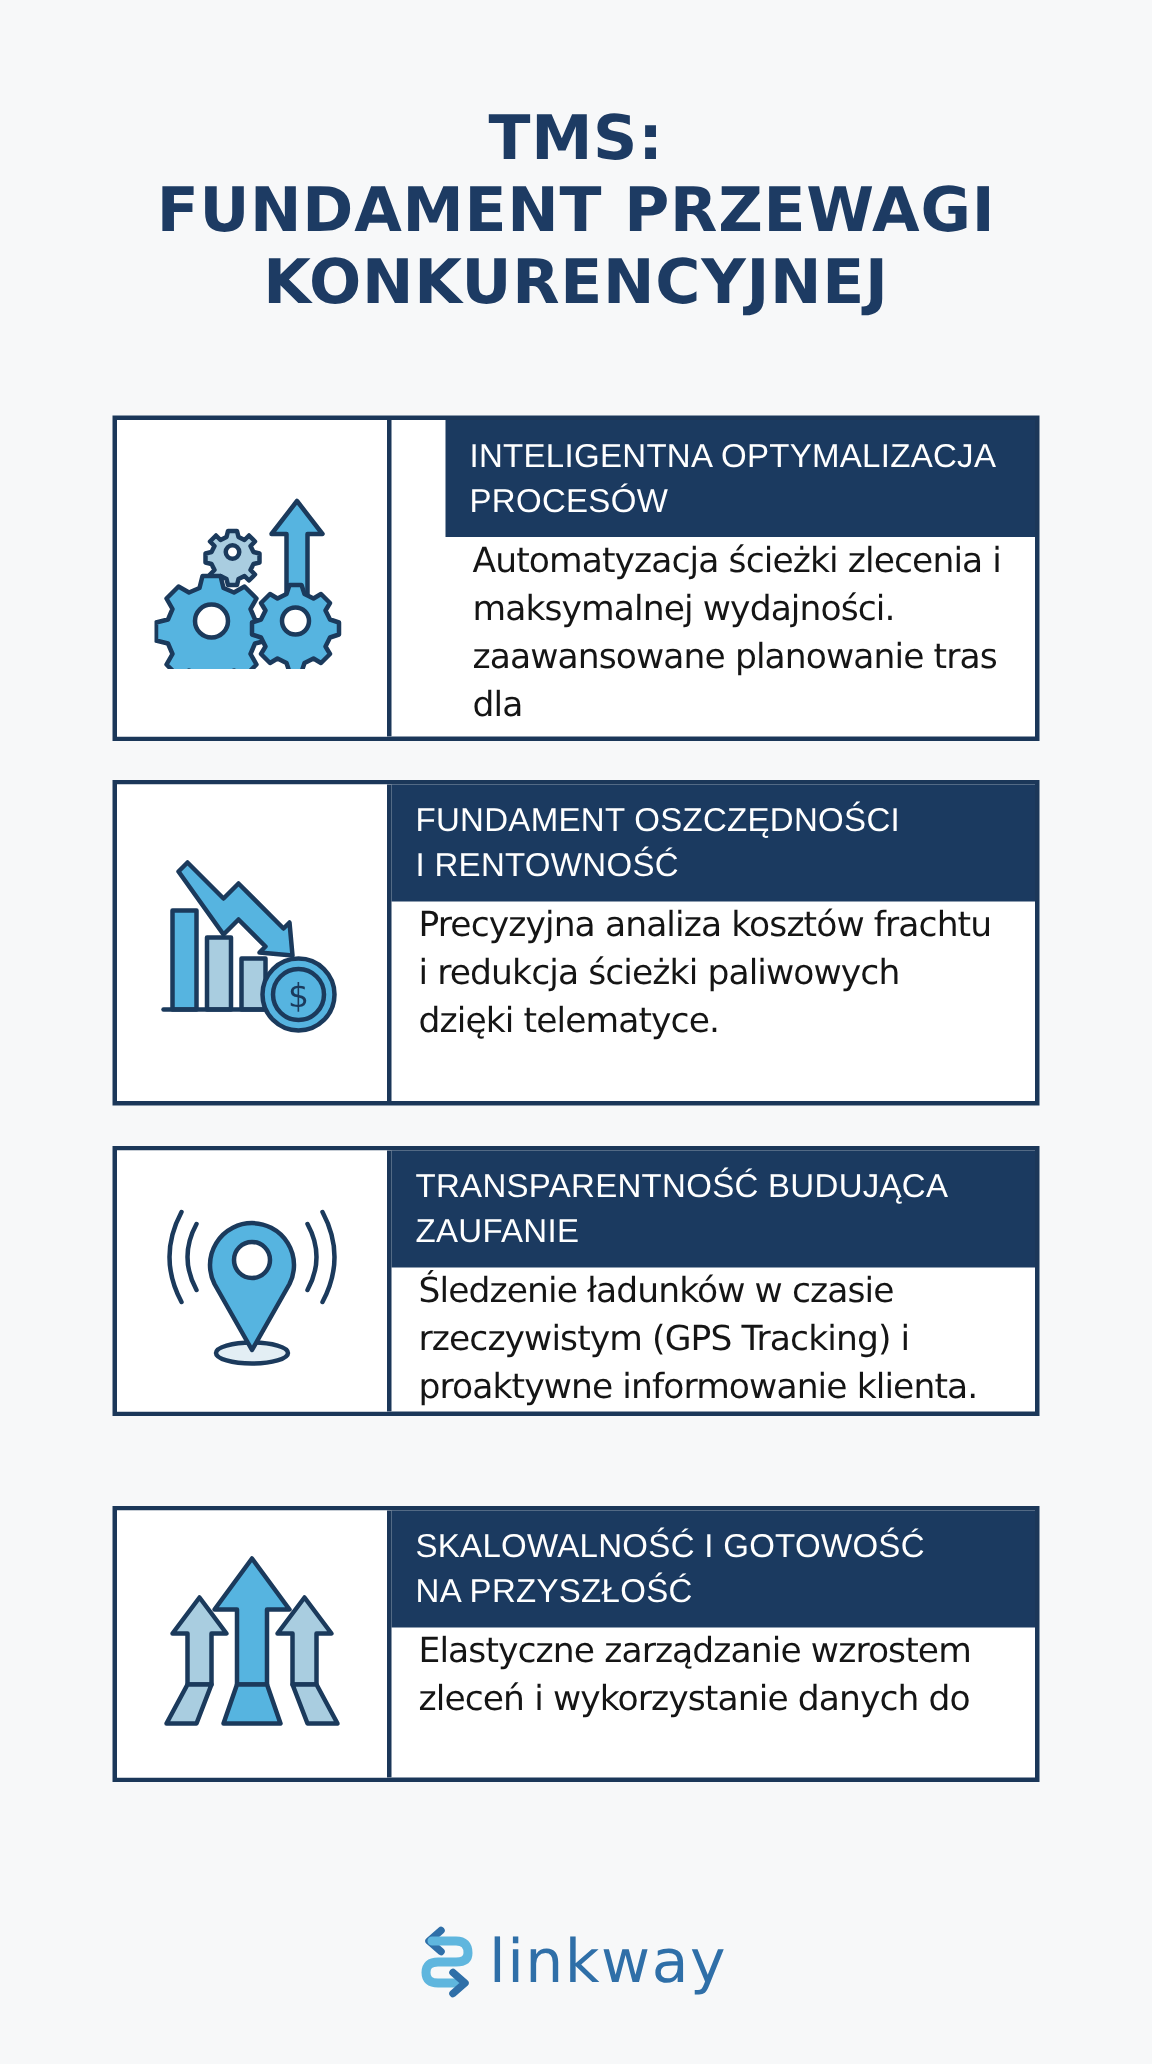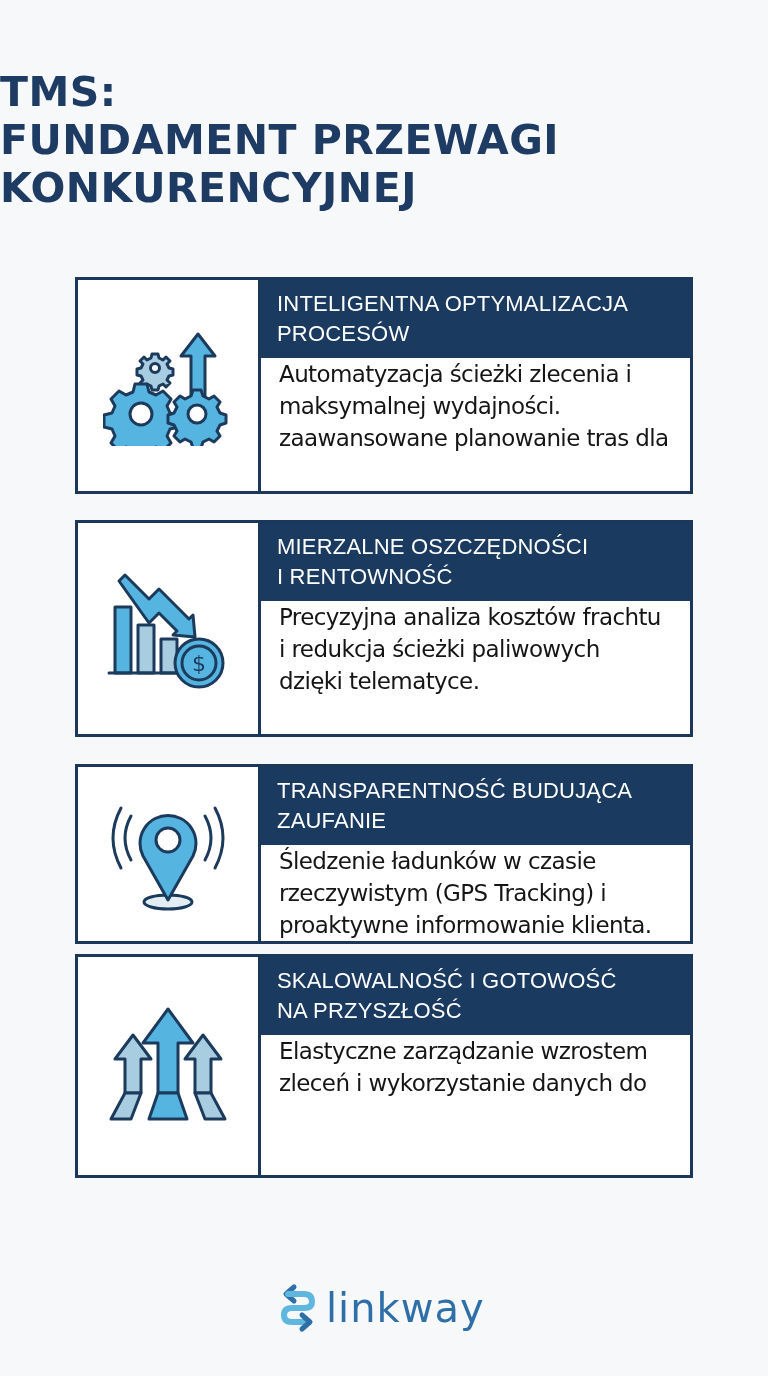--- a/index.html
+++ b/index.html
@@ -6,21 +6,21 @@
   html, body { width: 768px; height: 1376px; }
   body {
     background: #f7f8f9;
     font-family: "Liberation Sans", sans-serif;
     position: relative;
     overflow: hidden;
   }
   .title {
     position: absolute;
     left: 0; top: 68px; width: 768px;
-    text-align: left;
+    text-align: center;
     color: #1d3b63;
     font-family: "DejaVu Sans", sans-serif;
     font-weight: bold;
     font-size: 41px;
     line-height: 48px;
     letter-spacing: 0.5px;
   }
   .title span { display: block; }
   .card {
     position: absolute;
@@ -76,21 +76,21 @@
 </style>
 </head>
 <body>
 
 <h1 class="title">
   <span>TMS:</span>
   <span>FUNDAMENT PRZEWAGI</span>
   <span>KONKURENCYJNEJ</span>
 </h1>
 
-<div class="card" style="top:277px;height:217px;">
+<div class="card" style="top:277px;height:217px;gap:36px;">
   <div class="icon-cell">
     <svg width="130" height="120" viewBox="0 0 130 120">
       <g stroke="#1b3a5c" stroke-width="3" stroke-linejoin="round">
 
         <path d="M88 70 V30 H78 L95 8 L112 30 H102 V70 Z" fill="#56b4e0"></path>
 
         <g transform="translate(52,42)">
           <path fill="#a9cde0" d="M-3,-14 h6 l1,4 l4,2 l3,-3 l4,4 l-3,3 l2,4 l4,1 v6 l-4,1 l-2,4 l3,3 l-4,4 l-3,-3 l-4,2 l-1,4 h-6 l-1,-4 l-4,-2 l-3,3 l-4,-4 l3,-3 l-2,-4 l-4,-1 v-6 l4,-1 l2,-4 l-3,-3 l4,-4 l3,3 l4,-2 z"></path>
           <circle r="4.5" fill="#fff"></circle>
         </g>
@@ -132,21 +132,21 @@
         <line x1="6" y1="104" x2="82" y2="104" stroke-linecap="round"></line>
         <path fill="#56b4e0" d="M16 12 L22 6 L46 30 L56 20 L86 50 L90 46 L92 68 L70 66 L74 62 L56 44 L46 54 Z"></path>
         <circle cx="96" cy="94" r="24" fill="#56b4e0"></circle>
         <circle cx="96" cy="94" r="17" fill="#56b4e0"></circle>
       </g>
       <text x="96" y="102" text-anchor="middle" font-family="DejaVu Sans, sans-serif" font-size="22" fill="#1b3a5c">$</text>
     </svg>
   </div>
   <div class="content">
     <div class="head">
-      <span>MIERZALNE OSZCZĘDNOŚCI</span>
+      <span>FUNDAMENT OSZCZĘDNOŚCI</span>
       <span>I RENTOWNOŚĆ</span>
     </div>
     <div class="body">
       <div>
         <span>Precyzyjna analiza kosztów frachtu</span>
         <span>i redukcja ścieżki paliwowych</span>
         <span>dzięki telematyce.</span>
       </div>
     </div>
   </div>
@@ -174,21 +174,21 @@
     <div class="body">
       <div>
         <span>Śledzenie ładunków w czasie</span>
         <span>rzeczywistym (GPS Tracking) i</span>
         <span>proaktywne informowanie klienta.</span>
       </div>
     </div>
   </div>
 </div>
 
-<div class="card" style="top:954px;height:224px;">
+<div class="card" style="top:1004px;height:184px;">
   <div class="icon-cell">
     <svg width="130" height="130" viewBox="0 0 130 130">
       <g stroke="#1b3a5c" stroke-width="3" stroke-linejoin="round">
 
         <path d="M22 92 V58 H12 L30 34 L48 58 H38 V92 Z" fill="#a9cde0"></path>
         <path d="M22 92 H38 L28 118 H8 Z" fill="#a9cde0"></path>
 
         <path d="M92 92 V58 H82 L100 34 L118 58 H108 V92 Z" fill="#a9cde0"></path>
         <path d="M92 92 H108 L122 118 H102 Z" fill="#a9cde0"></path>
 

